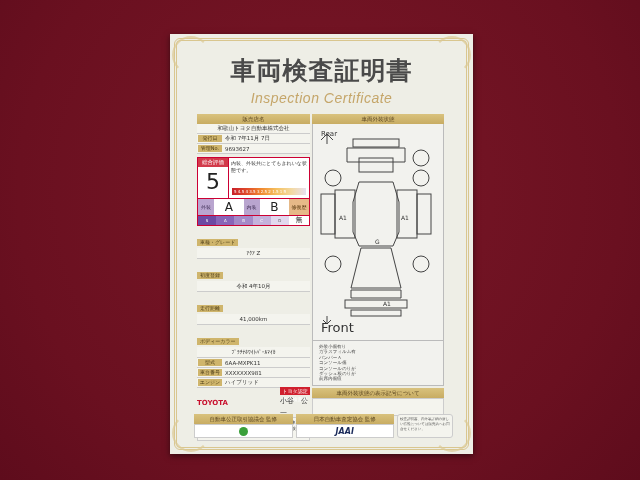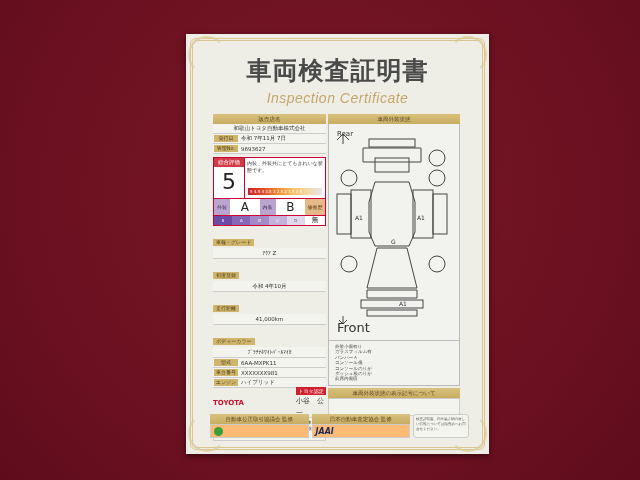--- a/index.html
+++ b/index.html
@@ -7,21 +7,20 @@
     width:640px; height:480px; overflow:hidden;
     background:#6e1322;
     background-image: radial-gradient(circle at 50% 40%, #7a1727 0%, #6a1020 70%, #5e0c1c 100%);
     font-family: "DejaVu Sans", sans-serif;
     position:relative;
   }
   .cert {
     position:absolute; left:170px; top:34px; width:303px; height:420px;
     background:#eeeee6;
     box-shadow: 0 2px 6px rgba(0,0,0,0.5);
-    margin-left: 16px;
   }
   .frame {
     position:absolute; left:4px; top:4px; right:4px; bottom:4px;
     border:3px double #d9c68f;
     border-radius:6px;
   }
   .corner {
     position:absolute; width:34px; height:34px;
     border:2px solid #dcca95; border-radius:50%;
     opacity:0.7;
@@ -78,21 +77,21 @@
   .note { margin-top:3px; font-size:4.5px; color:#444; line-height:6px; border:1px solid #ccc; padding:2px; background:#f4f4ee; }
   .diagram { margin-top:0; height:216px; border:1px solid #bbb; border-top:none; background:#f2f2ee; position:relative; }
   .reartxt { position:absolute; left:8px; top:6px; font-size:7px; color:#333; }
   .fronttxt { position:absolute; left:8px; top:196px; font-size:13px; color:#333; }
   .checklist { border:1px solid #bbb; border-top:none; background:#f2f2ee; height:38px; padding:3px 6px; }
   .checklist div { font-size:4.5px; color:#444; line-height:5.4px; }
   .notice { margin-top:2px; }
   .noticebody { font-size:3.5px; color:#555; line-height:5px; border:1px solid #ccc; padding:2px; background:#f4f4ee; height:12px; }
   .bottom { position:absolute; left:24px; right:20px; top:380px; display:flex; gap:3px; }
   .sup { flex:1; }
-  .supbody { font-size:3.5px; color:#555; height:12px; background:#fdba74; border:1px solid #ccc; display:flex; align-items:center; justify-content:flex-start; padding:0 3px; }
+  .supbody { font-size:3.5px; color:#555; height:12px; background:#ffffff; border:1px solid #ccc; display:flex; align-items:center; justify-content:center; padding:0 3px; }
   .jaai { font-weight:bold; font-style:italic; font-size:8px; color:#1a2a5a; }
   .greenlogo { width:9px; height:9px; border-radius:50%; background:#3aa03a; display:inline-block; }
   .side { width:50px; font-size:3.5px; color:#555; background:#f4f4ee; border:1px solid #ccc; border-radius:3px; padding:2px; line-height:5px; margin-top:0; }
 </style>
 </head>
 <body>
 
 <div class="cert">
   <div class="frame"></div>
   <div class="corner tl"></div>

